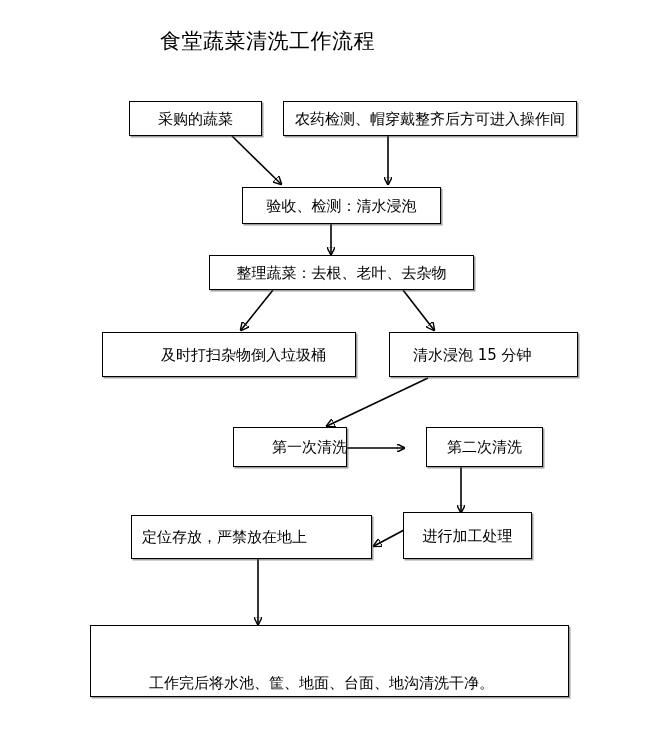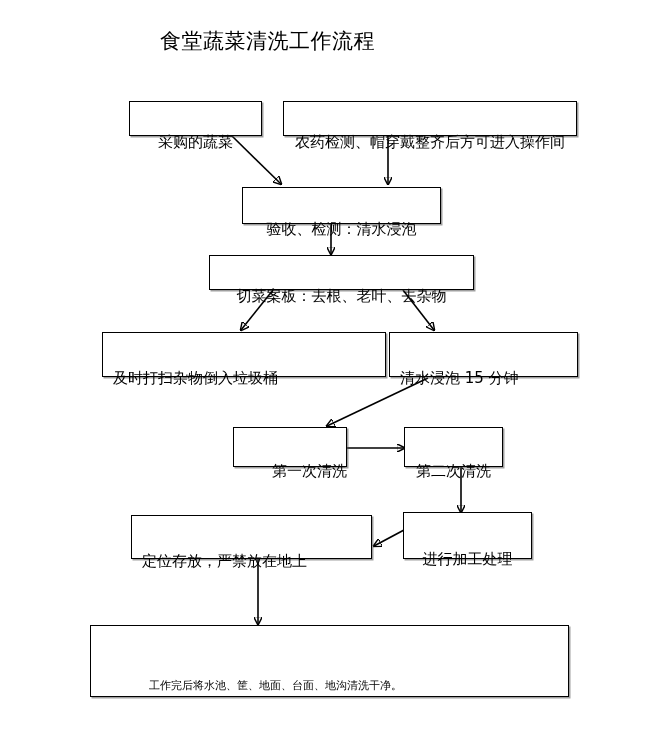--- a/index.html
+++ b/index.html
@@ -38,26 +38,25 @@
     line-height: 20px;
     display: flex;
     align-items: center;
     box-shadow: 1.5px 1.5px 0 0 rgba(80,80,80,0.55);
   }
   .node .txt {
     display: block;
     width: 100%;
     padding: 0 10px;
     white-space: nowrap;
-    margin-top: 47px;
   }
   .node.center .txt { text-align: center; }
   .node.multiline {
-    align-items: flex-start;
-    font-size: 11px;
+    align-items: flex-end;
+    font-size: 15px;
     line-height: 26px;
   }
   .node.multiline .txt {
     white-space: normal;
     text-align: left;
     padding: 0 14px;
   }
   .node.multiline .line1 { display: block; text-indent: 44px; }
   .node.multiline .line2 { display: block; }
   svg.edges {
@@ -115,36 +114,36 @@
 
   <div class="node center" style="left:283px; top:101px; width:294px; height:35px;">
     <span class="txt">农药检测、帽穿戴整齐后方可进入操作间</span>
   </div>
 
   <div class="node center" style="left:242px; top:187px; width:199px; height:37px;">
     <span class="txt">验收、检测：清水浸泡</span>
   </div>
 
   <div class="node center" style="left:209px; top:255px; width:265px; height:35px;">
-    <span class="txt">切菜案板：去根、老叶、去杂物</span>
+    <span class="txt">整理蔬菜：去根、老叶、去杂物</span>
   </div>
 
-  <div class="node" style="left:102px; top:332px; width:284px; height:45px;">
+  <div class="node" style="left:102px; top:332px; width:254px; height:45px;padding-left:48px;">
     <span class="txt">及时打扫杂物倒入垃圾桶</span>
   </div>
 
-  <div class="node" style="left:389px; top:332px; width:189px; height:45px;">
+  <div class="node" style="left:389px; top:332px; width:189px; height:45px;padding-left:13px;">
     <span class="txt">清水浸泡 15 分钟</span>
   </div>
 
   <div class="node center" style="left:233px; top:427px; width:114px; height:40px;padding-left:28px;">
     <span class="txt">第一次清洗</span>
   </div>
 
-  <div class="node center" style="left:404px; top:427px; width:99px; height:40px;">
+  <div class="node center" style="left:426px; top:427px; width:117px; height:40px;">
     <span class="txt">第二次清洗</span>
   </div>
 
   <div class="node center" style="left:403px; top:512px; width:129px; height:47px;">
     <span class="txt">进行加工处理</span>
   </div>
 
   <div class="node" style="left:131px; top:515px; width:241px; height:44px;">
     <span class="txt">定位存放，严禁放在地上</span>
   </div>

